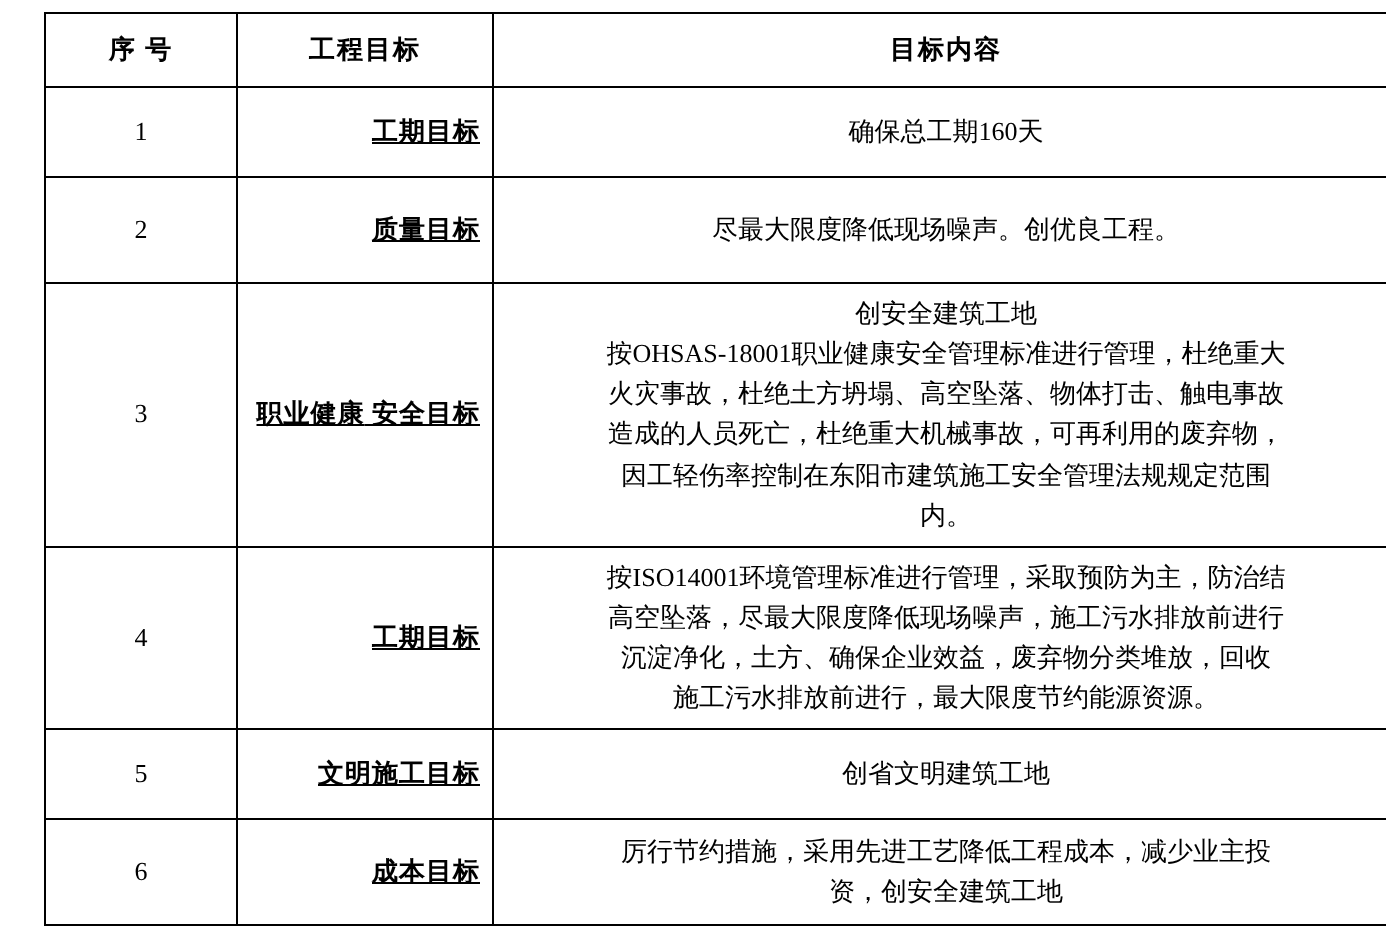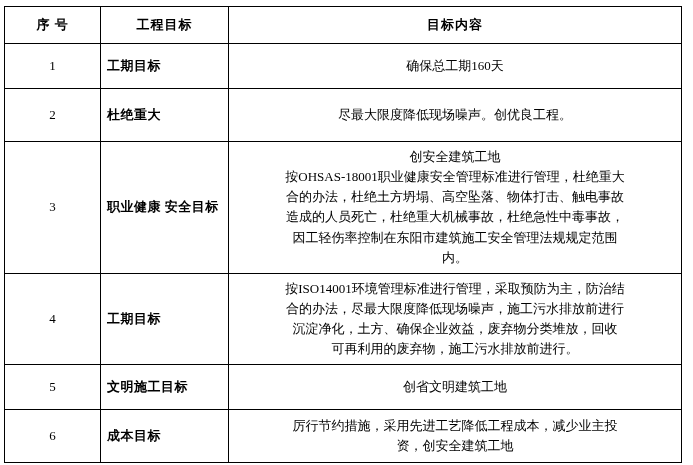--- a/index.html
+++ b/index.html
@@ -12,21 +12,21 @@
     height: 465px;
     font-family: "Liberation Serif", "DejaVu Serif", serif;
     color: #000000;
     overflow: hidden;
   }
   .page {
     position: relative;
     width: 693px;
     height: 465px;
     box-sizing: border-box;
-    padding: 6px 8px 0 4px;
+    padding: 6px 8px 0 22px;
   }
   table.goals {
     border-collapse: collapse;
     width: 677px;
     table-layout: fixed;
     border: 1px solid #000000;
   }
   table.goals col.c1 { width: 96px; }
   table.goals col.c2 { width: 128px; }
   table.goals col.c3 { width: 453px; }
@@ -44,23 +44,24 @@
     font-weight: bold;
     height: 28px;
     padding: 4px 6px;
     letter-spacing: 1px;
   }
   td.num {
     text-align: center;
     font-weight: normal;
   }
   td.target {
-    text-align: left;
+    text-align: right;
     font-weight: bold;
     letter-spacing: 0.5px;
+    text-decoration: underline;
   }
   td.content {
     text-align: center;
     padding: 6px 8px 6px 9px;
   }
   td.content .line {
     display: block;
     white-space: pre;
   }
   .row-short td { height: 34px; }
@@ -91,53 +92,53 @@
           <span class="line">工期目标</span>
         </td>
         <td class="content">
           <span class="line">确保总工期160天</span>
         </td>
       </tr>
 
       <tr class="row-mid">
         <td class="num">2</td>
         <td class="target">
-          <span class="line">杜绝重大</span>
+          <span class="line">质量目标</span>
         </td>
         <td class="content">
           <span class="line">尽最大限度降低现场噪声。创优良工程。</span>
         </td>
       </tr>
 
       <tr>
         <td class="num">3</td>
         <td class="target">
           <span class="line">职业健康</span>
           <span class="line">安全目标</span>
         </td>
         <td class="content">
           <span class="line">创安全建筑工地</span>
           <span class="line">按OHSAS-18001职业健康安全管理标准进行管理，杜绝重大</span>
-          <span class="line">合的办法，杜绝土方坍塌、高空坠落、物体打击、触电事故</span>
-          <span class="line">造成的人员死亡，杜绝重大机械事故，杜绝急性中毒事故，</span>
+          <span class="line">火灾事故，杜绝土方坍塌、高空坠落、物体打击、触电事故</span>
+          <span class="line">造成的人员死亡，杜绝重大机械事故，可再利用的废弃物，</span>
           <span class="line">因工轻伤率控制在东阳市建筑施工安全管理法规规定范围</span>
           <span class="line">内。</span>
         </td>
       </tr>
 
       <tr>
         <td class="num">4</td>
         <td class="target">
           <span class="line">工期目标</span>
         </td>
         <td class="content">
           <span class="line">按ISO14001环境管理标准进行管理，采取预防为主，防治结</span>
-          <span class="line">合的办法，尽最大限度降低现场噪声，施工污水排放前进行</span>
+          <span class="line">高空坠落，尽最大限度降低现场噪声，施工污水排放前进行</span>
           <span class="line">沉淀净化，土方、确保企业效益，废弃物分类堆放，回收</span>
-          <span class="line">可再利用的废弃物，施工污水排放前进行。</span>
+          <span class="line">施工污水排放前进行，最大限度节约能源资源。</span>
         </td>
       </tr>
 
       <tr class="row-short">
         <td class="num">5</td>
         <td class="target">
           <span class="line">文明施工目标</span>
         </td>
         <td class="content">
           <span class="line">创省文明建筑工地</span>

